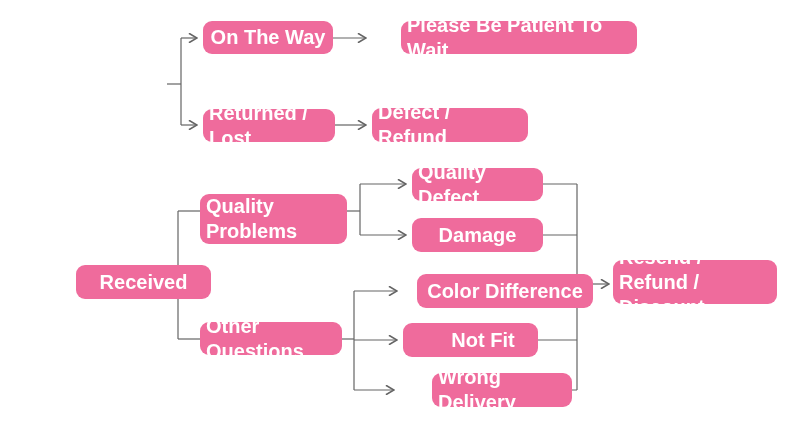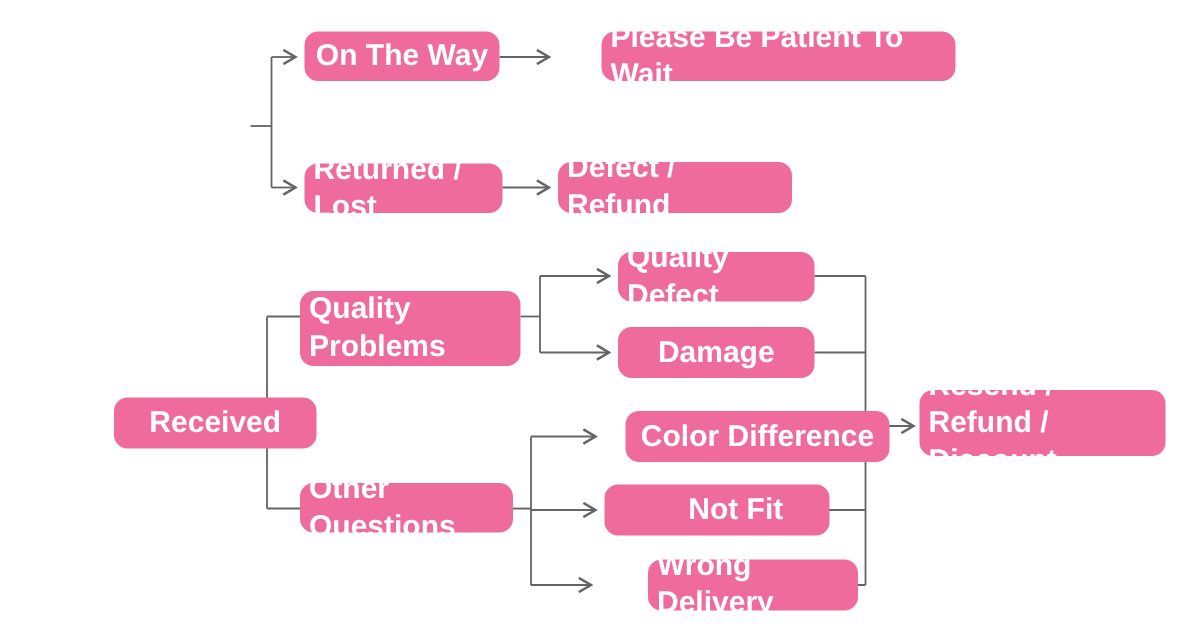--- a/index.html
+++ b/index.html
@@ -41,21 +41,21 @@
   .n-on-the-way        { left: 203px; top: 21px;  width: 130px; height: 33px; }
   .n-please-wait       { left: 372px; top: 21px;  width: 236px; height: 33px; margin-left: 29px; }
   .n-returned-lost     { left: 203px; top: 109px; width: 132px; height: 33px; }
   .n-resend-refund     { left: 372px; top: 108px; width: 156px; height: 34px; }
   .n-received          { left: 44px;  top: 265px; width: 135px; height: 34px; margin-left: 32px; }
   .n-quality-problems  { left: 200px; top: 194px; width: 147px; height: 50px; }
   .n-other-questions   { left: 200px; top: 322px; width: 142px; height: 33px; }
   .n-quality-defect    { left: 412px; top: 168px; width: 131px; height: 33px; }
   .n-damage            { left: 412px; top: 218px; width: 131px; height: 34px; }
   .n-color-difference  { left: 417px; top: 274px; width: 176px; height: 34px; }
-  .n-not-fit           { left: 403px; top: 323px; width: 150px; height: 34px; padding-left: 31px; }
+  .n-not-fit           { left: 403px; top: 323px; width: 135px; height: 34px; padding-left: 31px; }
   .n-wrong-delivery    { left: 400px; top: 373px; width: 140px; height: 34px; margin-left: 32px; }
   .n-resend-discount   { left: 613px; top: 260px; width: 164px; height: 44px; }
 </style>
 </head>
 <body>
 
 <div class="canvas">
 
   <svg class="connectors" viewBox="0 0 800 425" xmlns="http://www.w3.org/2000/svg">
     <defs>

